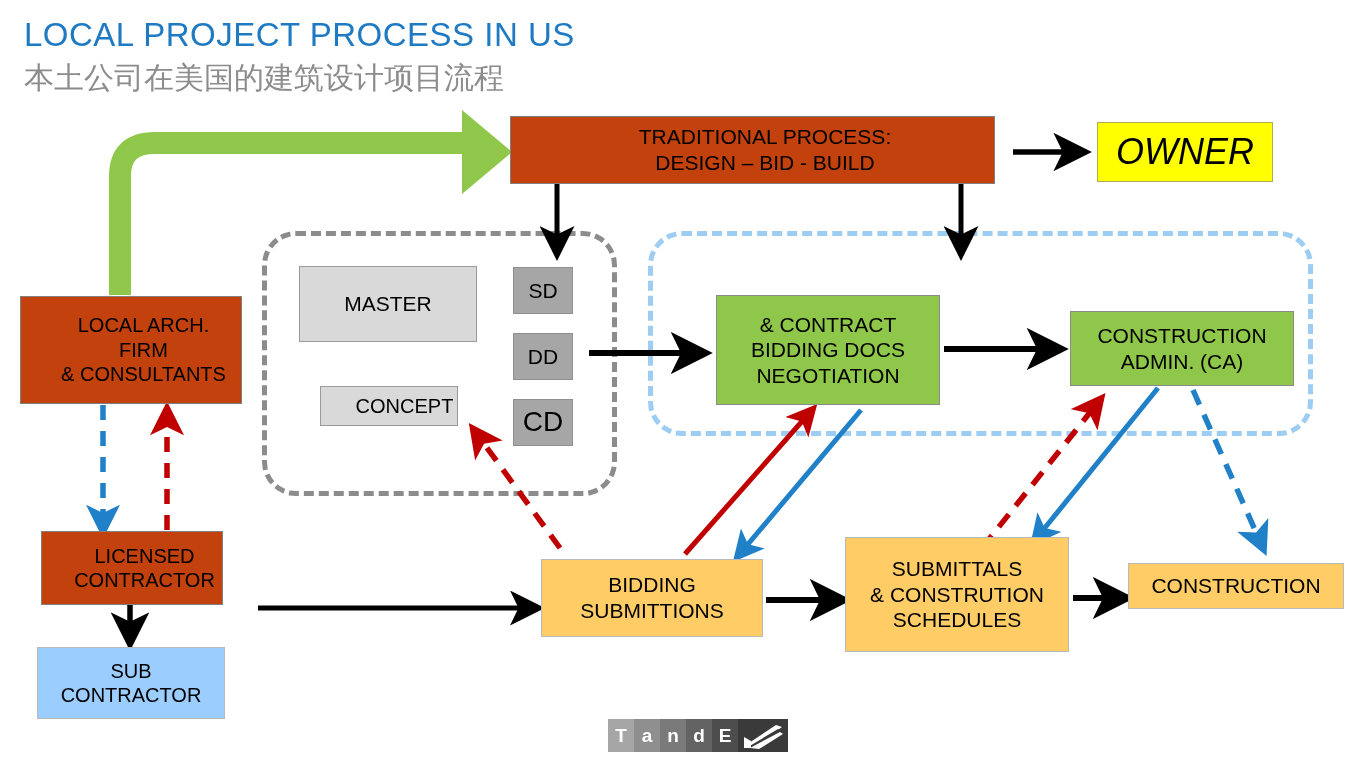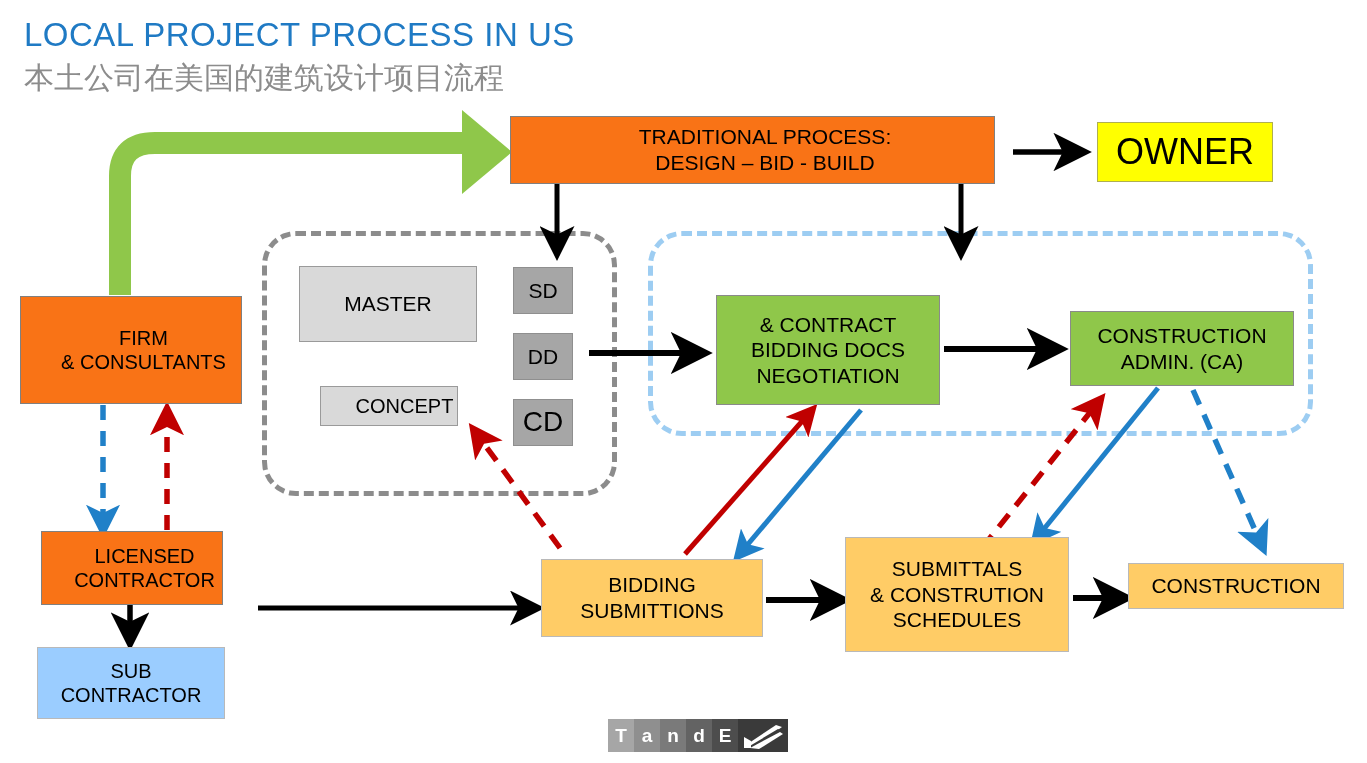--- a/index.html
+++ b/index.html
@@ -25,21 +25,21 @@
 
   
   .node{
     position:absolute;box-sizing:border-box;
     display:flex;align-items:center;justify-content:center;
     text-align:center;line-height:1.22;
     color:#000;font-weight:400;
   }
   .node span{display:block;width:100%;}
 
-  .box-white{background:#f97316;border:1.6px solid #808080;padding-left:25px;}
+  .box-white{background:#c2410c;border:1.6px solid #808080;padding-left:25px;}
   .box-yellow{background:#FFFF00;border:1.2px solid #AFAF50;}
   .box-green{background:#8FC74A;border:1.2px solid #8a8a8a;}
   .box-orange{background:#FFCC66;border:1.2px solid #b9b9b9;}
   .box-blue{background:#9BCDFF;border:1.2px solid #b9b9b9;}
   .box-lgray{background:#D9D9D9;border:1.2px solid #9a9a9a;}
   .box-mgray{background:#A6A6A6;border:1.2px solid #8f8f8f;}
 
   
   .group{
     position:absolute;box-sizing:border-box;
@@ -123,26 +123,27 @@
     <line x1="1193" y1="390" x2="1263" y2="548" stroke="#2080C8" stroke-width="5.5" stroke-dasharray="16,11" marker-end="url(#ahBlue)"></line>
   </svg>
 
   <div class="node box-white" style="left:510px;top:116px;width:485px;height:68px;font-size:21px;">
     <span>
       <span>TRADITIONAL PROCESS:</span>
       <span>DESIGN – BID - BUILD</span>
     </span>
   </div>
 
-  <div class="node box-yellow" style="left: 1097px; top: 122px; width: 176px; height: 60px; font-size: 36px; background: rgb(255, 255, 0);">
+  <div class="node box-yellow" style="left: 1097px; top: 122px; width: 176px; height: 60px; font-size: 36px; background: rgb(255, 255, 0); font-style: italic;">
     <span>OWNER</span>
   </div>
 
   <div class="node box-white" style="left:20px;top:296px;width:222px;height:108px;font-size:20px;">
     <span>
+      <span>LOCAL ARCH.</span>
       <span>FIRM</span>
       <span>&amp; CONSULTANTS</span>
     </span>
   </div>
 
   <div class="node box-white" style="left:41px;top:531px;width:182px;height:74px;font-size:20px;">
     <span>
       <span>LICENSED</span>
       <span>CONTRACTOR</span>
     </span>

